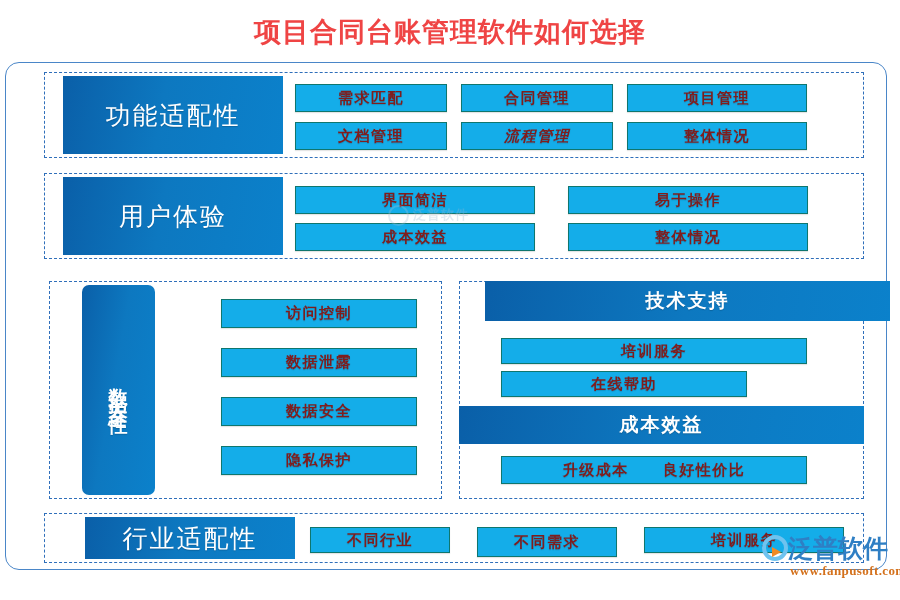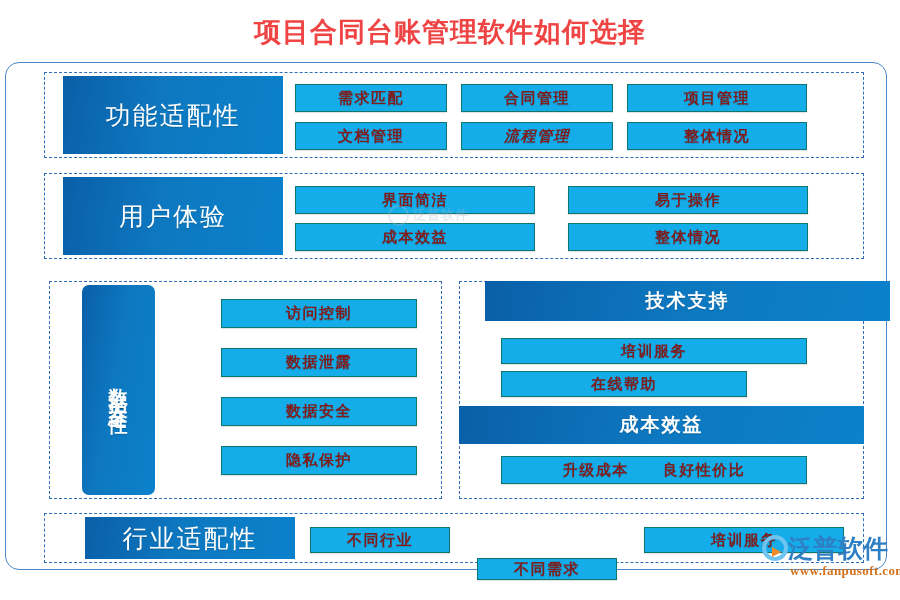--- a/index.html
+++ b/index.html
@@ -190,20 +190,20 @@
   <span>升级成本</span>
   <span class="gap"></span>
   <span>良好性价比</span>
 </div>
 
 <div class="dashed" style="left:44px;top:513px;width:820px;height:50px;"></div>
 
 <div class="cat" style="left:85px;top:517px;width:210px;height:42px;">行业适配性</div>
 
 <div class="chip" style="left:310px;top:527px;width:140px;height:26px;">不同行业</div>
-<div class="chip" style="left:477px;top:527px;width:140px;height:22px;margin-top:31px;">不同需求</div>
+<div class="chip" style="left:477px;top:527px;width:140px;height:30px;">不同需求</div>
 <div class="chip" style="left:644px;top:527px;width:200px;height:26px;">培训服务</div>
 
 <div class="logo">
   <span class="ring"></span>
   <span class="lname">泛普软件</span>
   <span class="lurl">www.fanpusoft.com</span>
 </div>
 
 </body></html>

